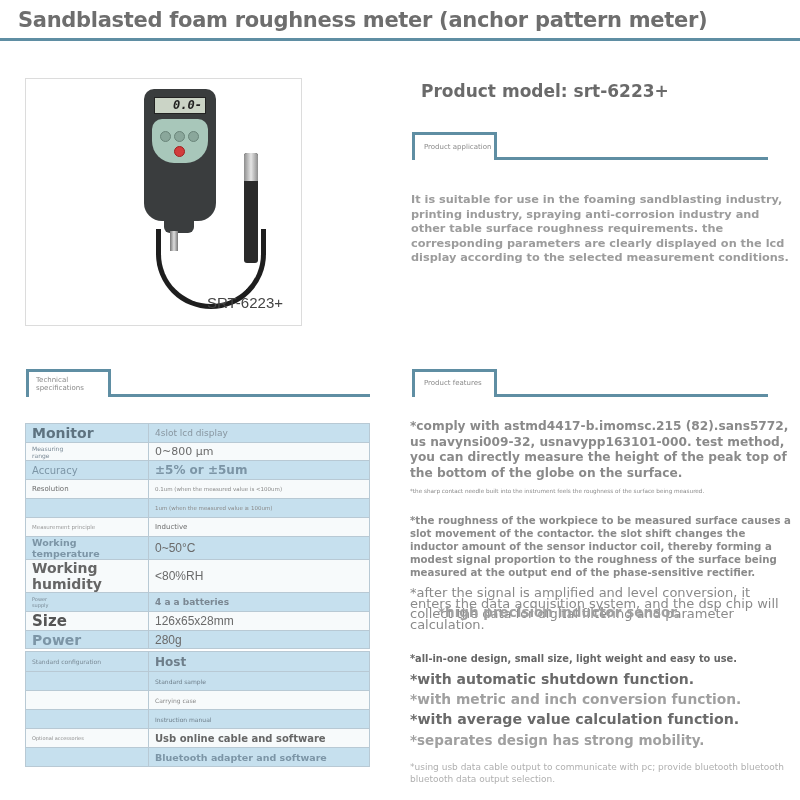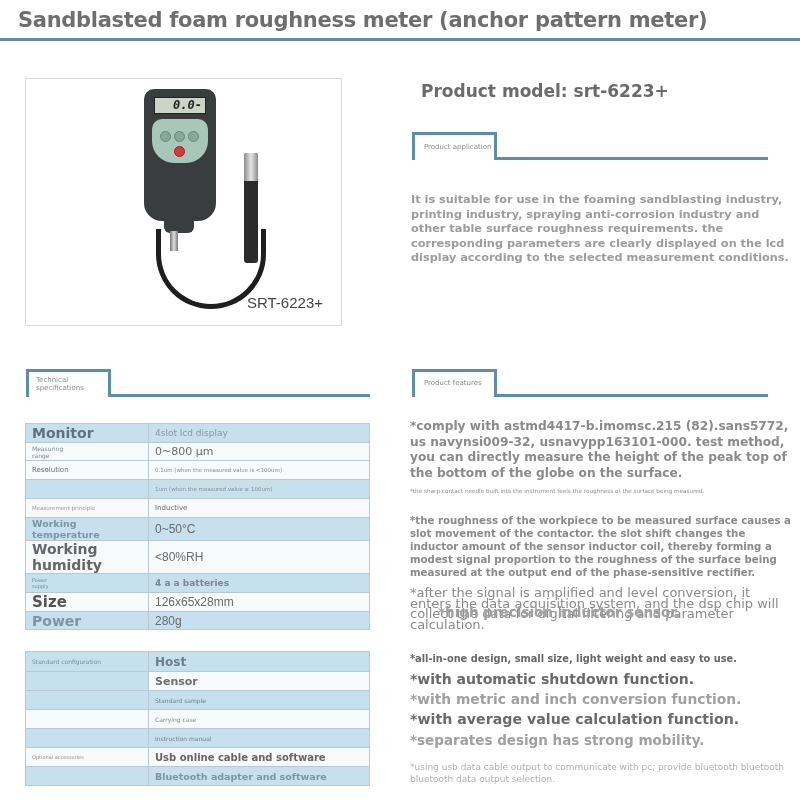--- a/index.html
+++ b/index.html
@@ -2,21 +2,21 @@
 <html><head>
 <meta charset="utf-8">
 <style>
   * { box-sizing: border-box; margin: 0; padding: 0; }
   html, body { width: 800px; height: 800px; background: #ffffff; overflow: hidden; }
   body { font-family: "DejaVu Sans", sans-serif; color: #777; position: relative; }
 
   .title { position: absolute; left: 18px; top: 8px; font-size: 21px; font-weight: bold; color: #6e6e6e; letter-spacing: -0.3px; white-space: nowrap; }
   .title-rule { position: absolute; left: 0; top: 38px; width: 800px; height: 3px; background: #5f8ea3; }
 
-  .product-photo { position: absolute; left: 25px; top: 78px; width: 317px; height: 248px; border: 1px solid #dcdcdc; background: #fff; }
+  .product-photo { position: absolute; left: 25px; top: 78px; width: 277px; height: 248px; border: 1px solid #dcdcdc; background: #fff; }
   .photo-caption { position: absolute; right: 18px; bottom: 14px; font-family: "Liberation Sans", sans-serif; font-size: 15px; color: #444; }
 
   
   .meter-body { position: absolute; left: 118px; top: 10px; width: 72px; height: 132px; background: #3a3d3e; border-radius: 10px 10px 18px 18px; }
   .meter-neck { position: absolute; left: 138px; top: 138px; width: 30px; height: 16px; background: #3a3d3e; border-radius: 0 0 6px 6px; }
   .lcd { position: absolute; left: 10px; top: 8px; width: 52px; height: 17px; background: #cbd4c6; border: 1px solid #222; font-family: "DejaVu Sans Mono", monospace; font-size: 12px; font-weight: bold; color: #222; text-align: right; padding-right: 3px; line-height: 15px; font-style: italic; }
   .keypad { position: absolute; left: 8px; top: 30px; width: 56px; height: 44px; background: #a8c7ba; border-radius: 10px 10px 22px 22px; }
   .key { position: absolute; width: 11px; height: 11px; border-radius: 50%; background: #8aa79b; border: 1px solid #6a857a; top: 12px; }
   .key.k1 { left: 8px; } .key.k2 { left: 22px; } .key.k3 { left: 36px; }
   .key.power { left: 22px; top: 27px; background: #d23c3c; border-color: #a02020; }
@@ -98,20 +98,24 @@
       <tr class="blue" style="height:19px;">
     <td class="k" style="font-size:14px; font-weight:bold; color:#5e7380;">Monitor</td>
     <td class="v" style="font-size:9px; color:#8896a0;">4slot lcd display</td>
   </tr>
   <tr class="white" style="height:18px;">
     <td class="k" style="font-size:6px; line-height:7px;">
           <div style="width:40px;">Measuring range</div>
         </td>
     <td class="v" style="font-size:11px; color:#6a6a6a;">0~800 µm</td>
   </tr>
+  <tr class="blue" style="height:19px;">
+    <td class="k" style="font-size:10px; color:#7c95a6;">Accuracy</td>
+    <td class="v" style="font-size:12px; font-weight:bold; color:#7c95a6;">±5% or ±5um</td>
+  </tr>
   <tr class="white" style="height:19px;">
     <td class="k" style="font-size:7px; color:#6c6c6c;">Resolution</td>
     <td class="v" style="font-size:5.5px; color:#8a8a8a;">0.1um (when the measured value is &lt;100um)</td>
   </tr>
   <tr class="blue" style="height:19px;">
     <td class="k"></td>
     <td class="v" style="font-size:5.5px; color:#8a8a8a;">1um (when the measured value ≥ 100um)</td>
   </tr>
   <tr class="white" style="height:19px;">
     <td class="k" style="font-size:5.5px; color:#9a9a9a;">Measurement principle</td>
@@ -141,24 +145,20 @@
   </tr>
 </tbody>
   </table>
 
 <table class="cfg-table">
   <tbody>
       <tr class="blue" style="height:20px;">
     <td class="k">Standard configuration</td>
     <td style="font-size:12px; font-weight:bold; color:#6e7e8a;">Host</td>
   </tr>
-  <tr class="white" style="height:19px;">
-    <td class="k" style="background:#c6e0ee;"></td>
-    <td style="font-size:11px; font-weight:bold; color:#6e6e6e;">Sensor</td>
-  </tr>
   <tr class="blue" style="height:19px;">
     <td class="k"></td>
     <td style="font-size:6px; color:#6e7e8a;">Standard sample</td>
   </tr>
   <tr class="white" style="height:19px;">
     <td class="k" style="background:#f7fafb;"></td>
     <td style="font-size:6px; color:#8a8a8a;">Carrying case</td>
   </tr>
   <tr class="blue" style="height:19px;">
     <td class="k"></td>

